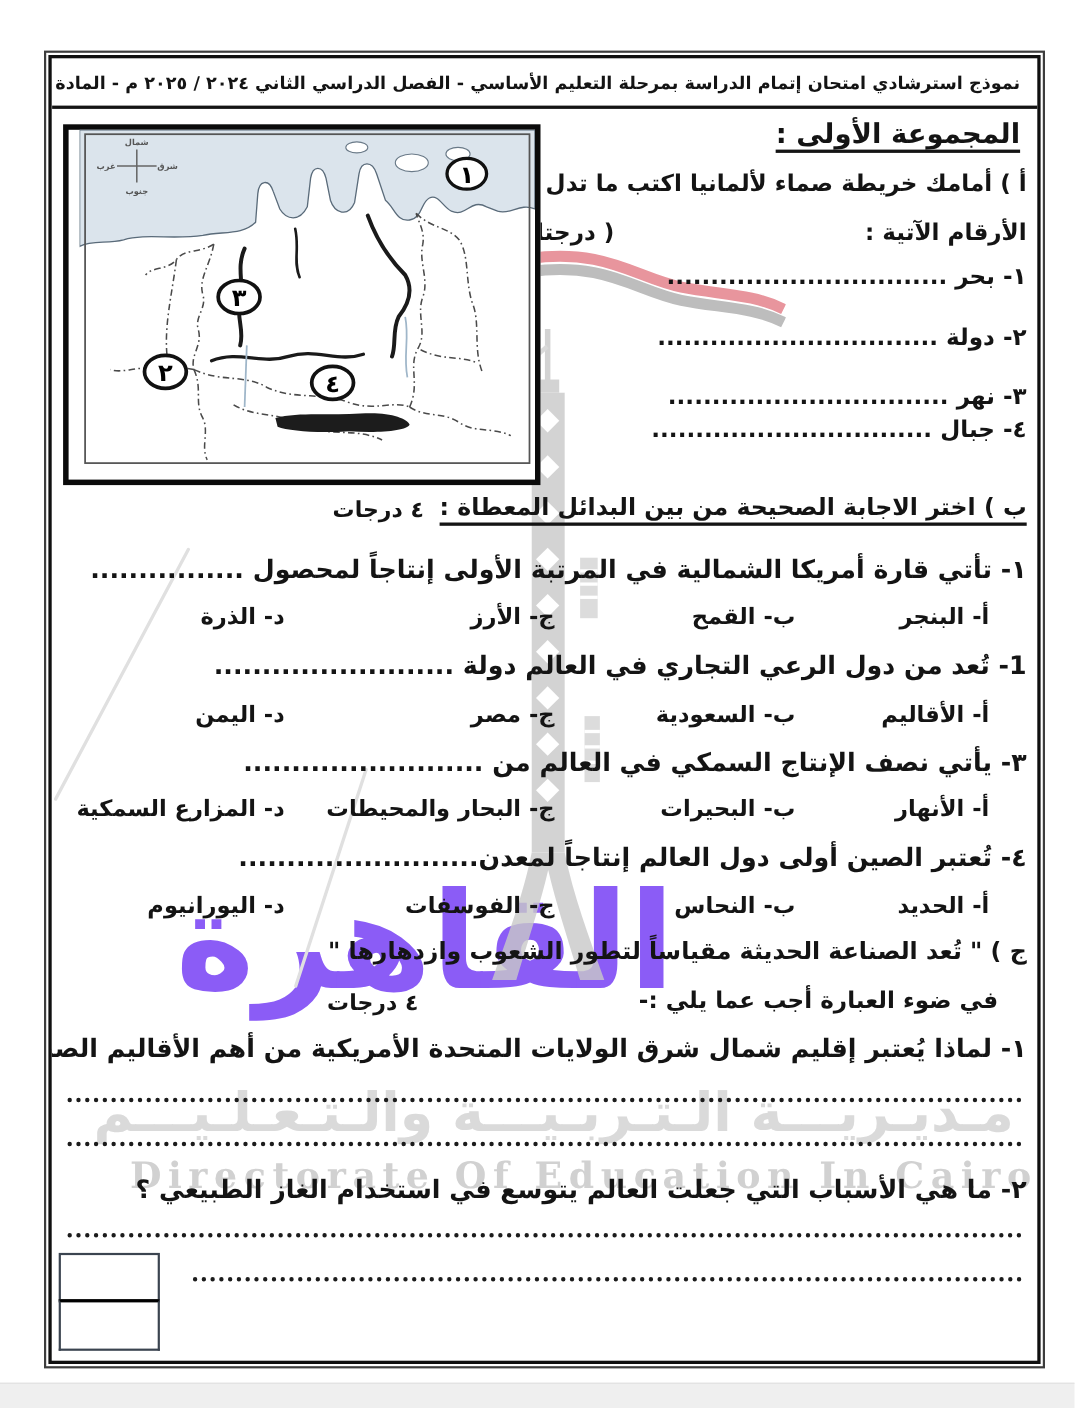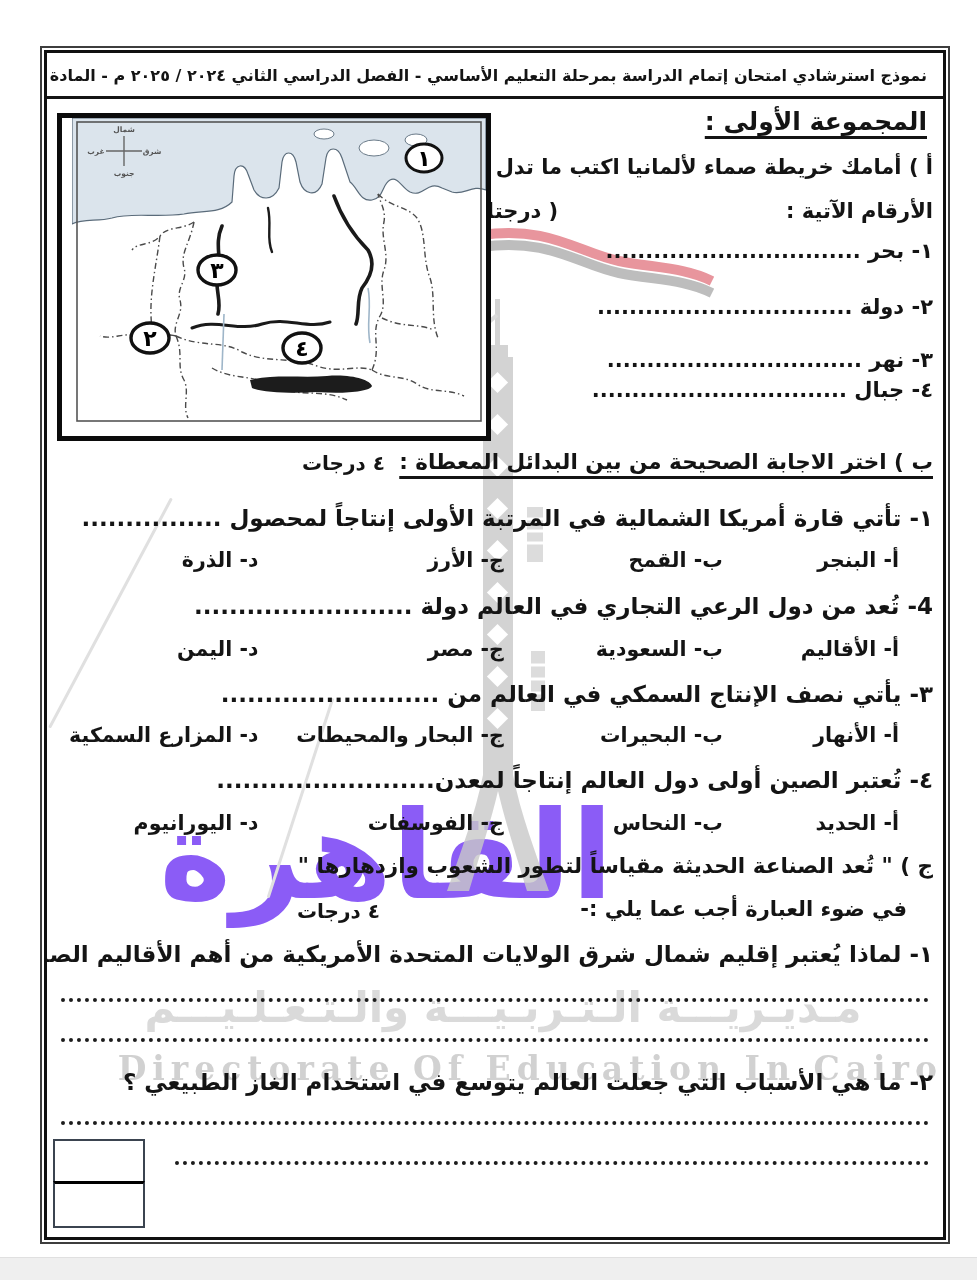--- a/index.html
+++ b/index.html
@@ -12,21 +12,21 @@
 
   
   .hdr{position:absolute;top:0;left:0;right:0;height:46px;padding:13px 16px 0 16px;box-sizing:border-box;
        border-bottom:3px solid #141414;display:flex;justify-content:space-between;align-items:flex-start;
        font-size:16px;letter-spacing:0;}
   .hdr .t{white-space:nowrap;}
 
   
   .wm{position:absolute;z-index:1;pointer-events:none;}
   .wm-city{top:742px;right:330px;font-size:122px;letter-spacing:8px;color:#8b5cf6;line-height:1;}
-  .wm-mud{top:930px;left:16px;right:0;text-align:center;font-size:42px;color:#dadada;letter-spacing:2px;}
+  .wm-mud{top:930px;left:16px;right:0;text-align:center;font-size:49px;color:#dadada;letter-spacing:2px;}
   .wm-dir{top:996px;left:0;right:0;text-align:right;font-size:33px;color:#d1d1d1;letter-spacing:6px;
           font-family:"DejaVu Serif",serif;direction:ltr;}
   .scratch{position:absolute;background:#e0e0e0;width:3px;border-radius:2px;}
 
   
   .content{position:absolute;inset:0;z-index:2;}
   .abs{position:absolute;}
 
   .map-box{left:10px;top:60px;width:424px;height:318px;border:5px solid #0b0b0b;background:#fff;z-index:3;}
 
@@ -198,21 +198,21 @@
       <div class="abs b-marks">٤  درجات</div>
 
       <div class="abs qtext" style="top:452px;">١- تأتي قارة أمريكا الشمالية في المرتبة الأولى إنتاجاً لمحصول ................</div>
       <div class="abs opts" style="top:495px;">
         <span class="o1">أ- البنجر</span>
         <span>ب-  القمح</span>
         <span>ج- الأرز</span>
         <span>د- الذرة</span>
       </div>
 
-      <div class="abs qtext" style="top:540px;">4- تُعد من دول الرعي التجاري في العالم دولة .........................</div>
+      <div class="abs qtext" style="top:540px;">1- تُعد من دول الرعي التجاري في العالم دولة .........................</div>
       <div class="abs opts" style="top:584px;">
         <span class="o1">أ- الأقاليم</span>
         <span>ب- السعودية</span>
         <span>ج- مصر</span>
         <span>د- اليمن</span>
       </div>
 
       <div class="abs qtext" style="top:628px;">٣- يأتي نصف الإنتاج السمكي في العالم من .........................</div>
       <div class="abs opts" style="top:670px;">
         <span class="o1">أ- الأنهار</span>

